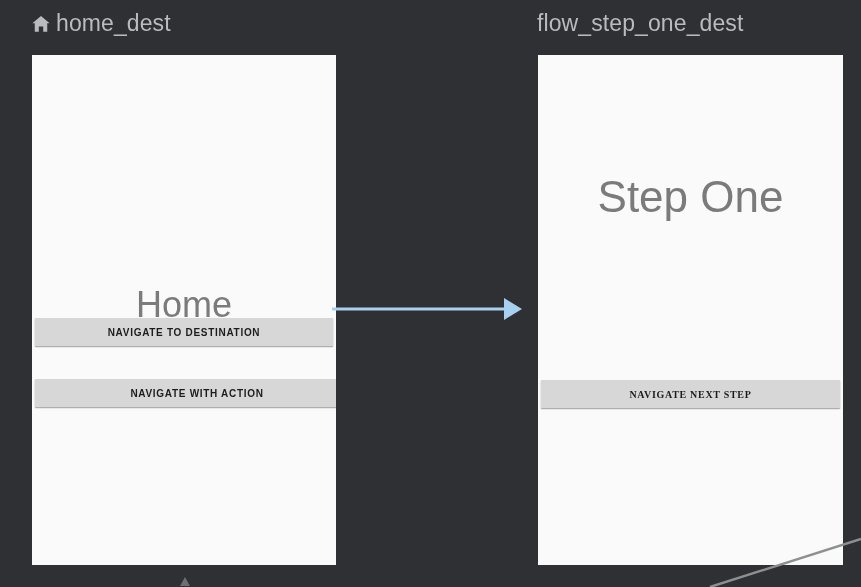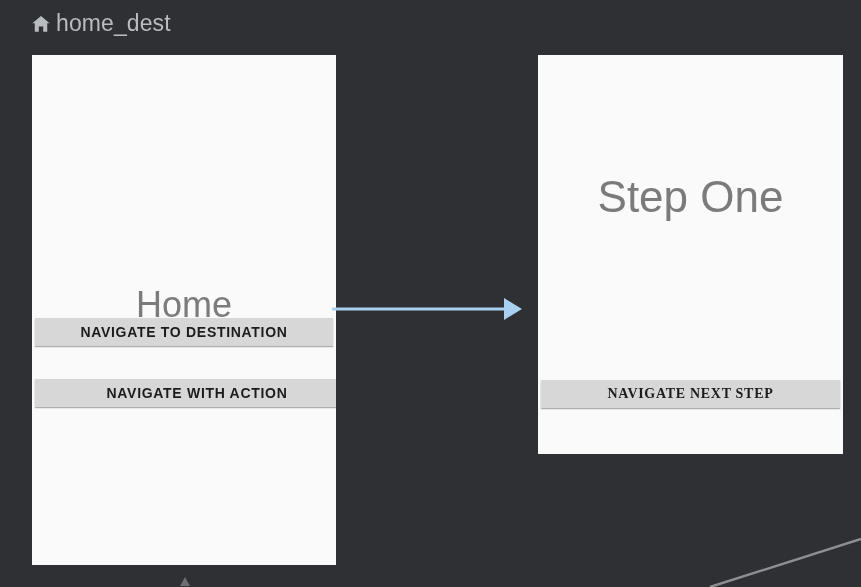--- a/index.html
+++ b/index.html
@@ -56,21 +56,21 @@
     font-weight: 400;
     line-height: 1;
   }
   .mat-button {
     position: absolute;
     background: #d7d7d7;
     border: none;
     color: #1c1c1c;
     font-family: "Liberation Sans", sans-serif;
     font-weight: bold;
-    font-size: 14px;
+    font-size: 10px;
     letter-spacing: 0.7px;
     text-align: center;
     box-shadow: 0 1px 1.5px rgba(0,0,0,0.28), 0 1px 0 rgba(0,0,0,0.12);
     padding: 0;
     display: flex;
     align-items: center;
     justify-content: center;
     box-sizing: border-box;
   }
 
@@ -91,31 +91,34 @@
 
 <div class="canvas">
 
   <div class="dest-label" style="left:30px; top:12px;">
     <svg class="home-glyph" viewBox="0 0 24 24">
       <path d="M12 3.2 L2.6 11.2 L5.2 11.2 L5.2 20.4 L9.6 20.4 L9.6 14.6 L14.4 14.6 L14.4 20.4 L18.8 20.4 L18.8 11.2 L21.4 11.2 Z" fill="#b8bcbf"></path>
     </svg>
     <span class="label-text">home_dest</span>
   </div>
 
+  <div class="dest-label" style="left:537px; top:12px;">
+    <span class="label-text">flow_step_one_dest</span>
+  </div>
 
   <div class="dest-card" style="left:32px; top:55px; width:304px; height:510px;">
 
     <div class="screen-title" style="top:232px; font-size:36px;">Home</div>
 
     <div class="mat-button" style="left:3px; top:263px; width:298px; height:28px;">NAVIGATE TO DESTINATION</div>
 
     <div class="mat-button" style="left:3px; top:324px; width:324px; height:28px;">NAVIGATE WITH ACTION</div>
   </div>
 
-  <div class="dest-card" style="left:538px; top:55px; width:305px; height:399px;">
+  <div class="dest-card" style="left:538px; top:55px; width:305px; height:510px;">
 
     <div class="screen-title" style="top:120px; font-size:44px;">Step One</div>
 
     <div class="mat-button" style="left:3px; top:325px; width:299px; height:28px;font-family:Liberation Serif, serif;">NAVIGATE NEXT STEP</div>
   </div>
 
   <svg class="action-arrow" style="left:330px; top:296px; width:196px; height:26px;" viewBox="0 0 196 26">
     <line x1="2" y1="13" x2="176" y2="13" stroke="#a8d0f0" stroke-width="3.2"></line>
     <path d="M174 2 L192 13 L174 24 Z" fill="#a8d0f0"></path>
   </svg>

